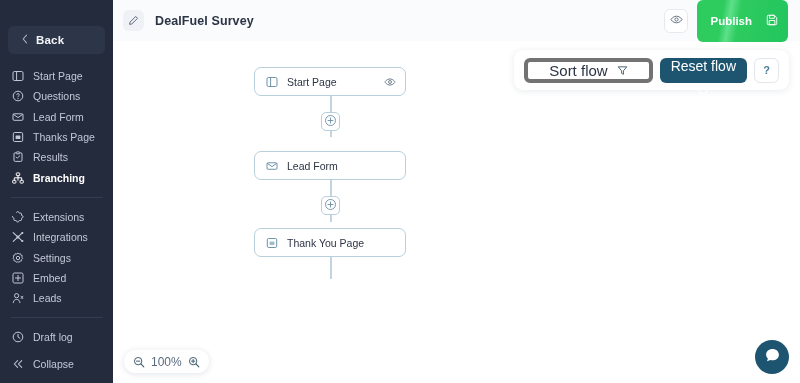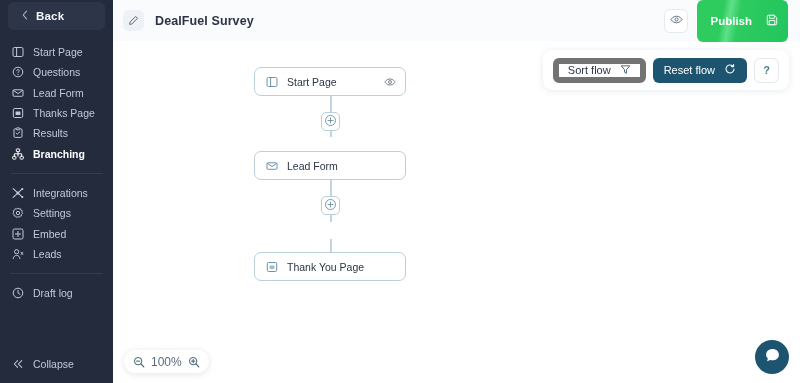--- a/index.html
+++ b/index.html
@@ -10,21 +10,21 @@
     background: #ffffff;
   }
   .app { position: relative; width: 800px; height: 383px; display: flex; }
 
   
   .sidebar {
     width: 113px; height: 383px;
     background: #242b3d;
     flex: 0 0 113px;
     position: relative;
-    padding-top: 0;
+    padding-top: 24px;
   }
   .back-btn {
     margin: 2px 8px 0 8px;
     height: 28px;
     border-radius: 6px;
     background: #2d3549;
     display: flex; align-items: center;
     gap: 7px;
     padding-left: 13px;
     cursor: pointer;
@@ -151,41 +151,42 @@
     background: #ffffff;
     border-radius: 9px;
     box-shadow: 0 1px 7px rgba(40,60,90,0.11);
     display: flex; align-items: center;
     gap: 7px;
     padding: 0 10px;
     z-index: 4;
   }
   .sort-flow {
     height: 25px;
-    border: 6px solid #737373;
+    border: 4px solid #737373;
     border-radius: 6px;
     background: #fff;
     display: flex; align-items: center; gap: 9px;
-    padding: 0 9px;
-    font-size: 11px;
+    padding: 0 21px;
+    font-size: 15px;
     color: #2b3444;
     cursor: pointer;
     font-family: "Liberation Sans", sans-serif;
   }
   .reset-flow {
     height: 25px;
     border-radius: 6px;
     background: #1d5570;
     color: #ffffff;
     display: flex; align-items: center; gap: 9px;
     padding: 0 11px;
-    font-size: 11px;
+    font-size: 14px;
     cursor: pointer;
     border: none;
     font-family: "Liberation Sans", sans-serif;
+    flex-direction: column;
   }
   .help-btn {
     width: 25px; height: 25px;
     border: 1px solid #e2e7ec;
     border-radius: 6px;
     background: #fff;
     display: flex; align-items: center; justify-content: center;
     font-size: 11px;
     color: #4a7d96;
     font-weight: bold;
@@ -297,20 +298,28 @@
         <span>Branching</span>
       </div>
     </div>
 
     <div class="nav-sep"></div>
 
     <div class="nav-group" style="margin-top:0">
       <div class="nav-item">
         <span class="ico">
           <svg width="12" height="12" viewBox="0 0 12 12" fill="none">
+              <path d="M4.6 1.5c0-.6.5-1 1.1-1s1.1.4 1.1 1c0 .4.3.6.7.6h1.3c.4 0 .7.3.7.7v1.3c0 .4.2.6.6.6.6 0 1 .5 1 1.1s-.4 1.1-1 1.1c-.4 0-.6.2-.6.6v1.3c0 .4-.3.7-.7.7H7.5c-.4 0-.7.2-.7.6 0 .6-.5 1-1.1 1s-1.1-.4-1.1-1c0-.4-.3-.6-.7-.6H2.6c-.4 0-.7-.3-.7-.7V7.2c0-.4-.2-.6-.6-.6-.6 0-1-.5-1-1.1" stroke="#c2c9d6" stroke-width="1" stroke-linecap="round"></path>
+            </svg>
+        </span>
+        <span>Extensions</span>
+      </div>
+      <div class="nav-item">
+        <span class="ico">
+          <svg width="12" height="12" viewBox="0 0 12 12" fill="none">
               <path d="M1.2 1.6 10.6 10.4M10.6 1.6 1.2 10.4" stroke="#c2c9d6" stroke-width="1.1" stroke-linecap="round"></path>
               <circle cx="10.3" cy="2" r="1.1" fill="#c2c9d6"></circle>
               <circle cx="10.3" cy="10" r="1.1" fill="#c2c9d6"></circle>
               <circle cx="5.9" cy="6" r="1.5" fill="#c2c9d6"></circle>
             </svg>
         </span>
         <span>Integrations</span>
       </div>
       <div class="nav-item">
         <span class="ico">
@@ -467,21 +476,21 @@
 
         <div class="plus-btn" style="top:155px;">
           <span>
             <svg width="13" height="13" viewBox="0 0 14 14" fill="none">
                 <circle cx="7" cy="7" r="5.4" stroke="#6f93a8" stroke-width="1"></circle>
                 <path d="M7 4.3v5.4M4.3 7h5.4" stroke="#6f93a8" stroke-width="1" stroke-linecap="round"></path>
               </svg>
           </span>
         </div>
 
-        <div class="node" style="top:211px;">
+        <div class="node" style="top:187px;">
           <span class="n-ico">
             <svg width="12" height="12" viewBox="0 0 12 12" fill="none">
                 <rect x="1.3" y="1.5" width="9.4" height="9" rx="1.4" stroke="#6f93a8" stroke-width="1"></rect>
                 <rect x="3.6" y="4.4" width="4.8" height="3.6" rx=".6" fill="#9dbccc"></rect>
               </svg>
           </span>
           <span class="n-label">Thank You Page</span>
         </div>
       </div>
 

